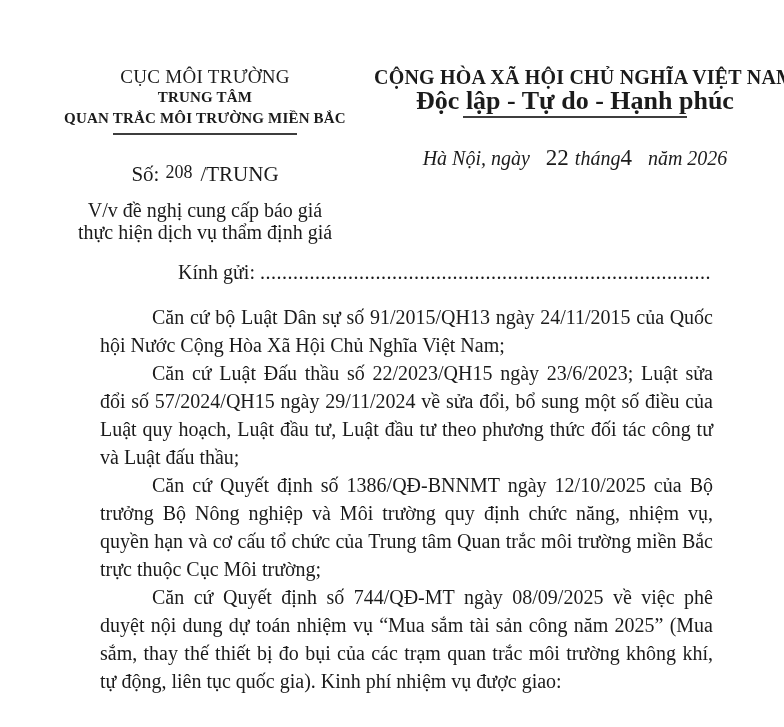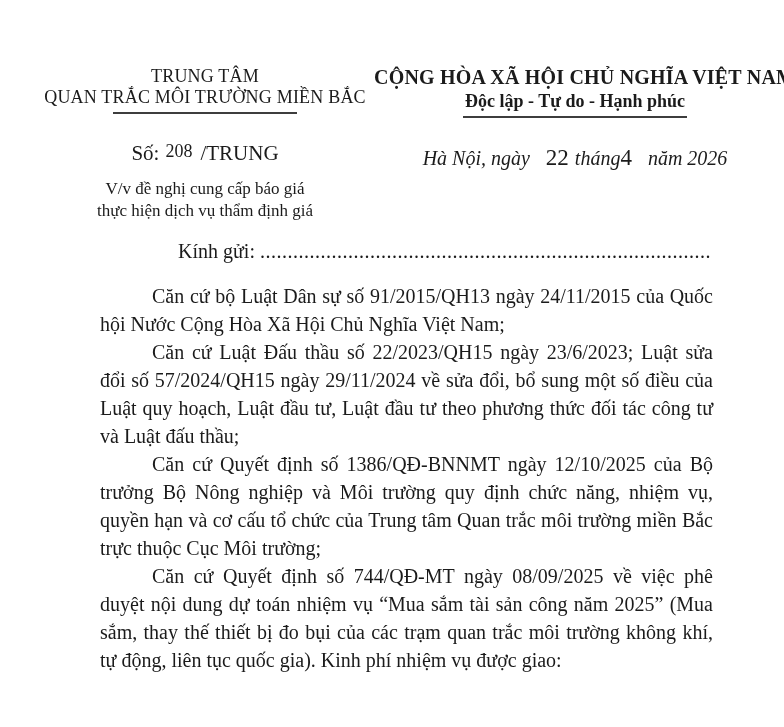--- a/index.html
+++ b/index.html
@@ -34,23 +34,23 @@
     margin-left: auto;
     text-align: center;
     flex: 0 0 auto;
   }
   .parent-org {
     font-size: 19px;
     line-height: 21px;
     letter-spacing: 0.3px;
   }
   .org-line {
-    font-size: 18px;
+    font-size: 15px;
     line-height: 21px;
-    font-weight: normal;
+    font-weight: bold;
     letter-spacing: 0.2px;
   }
   .rule-left {
     width: 184px;
     height: 2px;
     background: #3d3d3d;
     margin: 4px auto 3px auto;
   }
   .so-line {
     font-size: 21px;
@@ -58,32 +58,32 @@
   }
   .so-number {
     display: inline-block;
     font-size: 18px;
     transform: translateY(-3px);
     padding: 0 8px 0 6px;
     margin-top: 24px;
   }
   .subject {
     margin-top: 11px;
-    font-size: 17px;
+    font-size: 20px;
     line-height: 22px;
   }
   .motto-1 {
     font-size: 20px;
     line-height: 23px;
     font-weight: bold;
     letter-spacing: 0.2px;
     white-space: nowrap;
   }
   .motto-2 {
-    font-size: 18px;
+    font-size: 26px;
     line-height: 24px;
     font-weight: bold;
   }
   .rule-right {
     width: 224px;
     height: 2px;
     background: #3d3d3d;
     margin: 3px auto 0 auto;
   }
   .date-line {
@@ -123,20 +123,21 @@
   }
 </style>
 </head>
 <body>
 
 <div class="page">
 
   <div class="header">
 
     <div class="header-left">
+      <div class="parent-org">CỤC MÔI TRƯỜNG</div>
       <div class="org-line">TRUNG TÂM</div>
       <div class="org-line">QUAN TRẮC MÔI TRƯỜNG MIỀN BẮC</div>
       <div class="rule-left"></div>
       <div class="so-line"><span>Số:</span><span class="so-number">208</span><span>/TRUNG</span></div>
       <div class="subject">
         <div>V/v đề nghị cung cấp báo giá</div>
         <div>thực hiện dịch vụ thẩm định giá</div>
       </div>
     </div>
 

